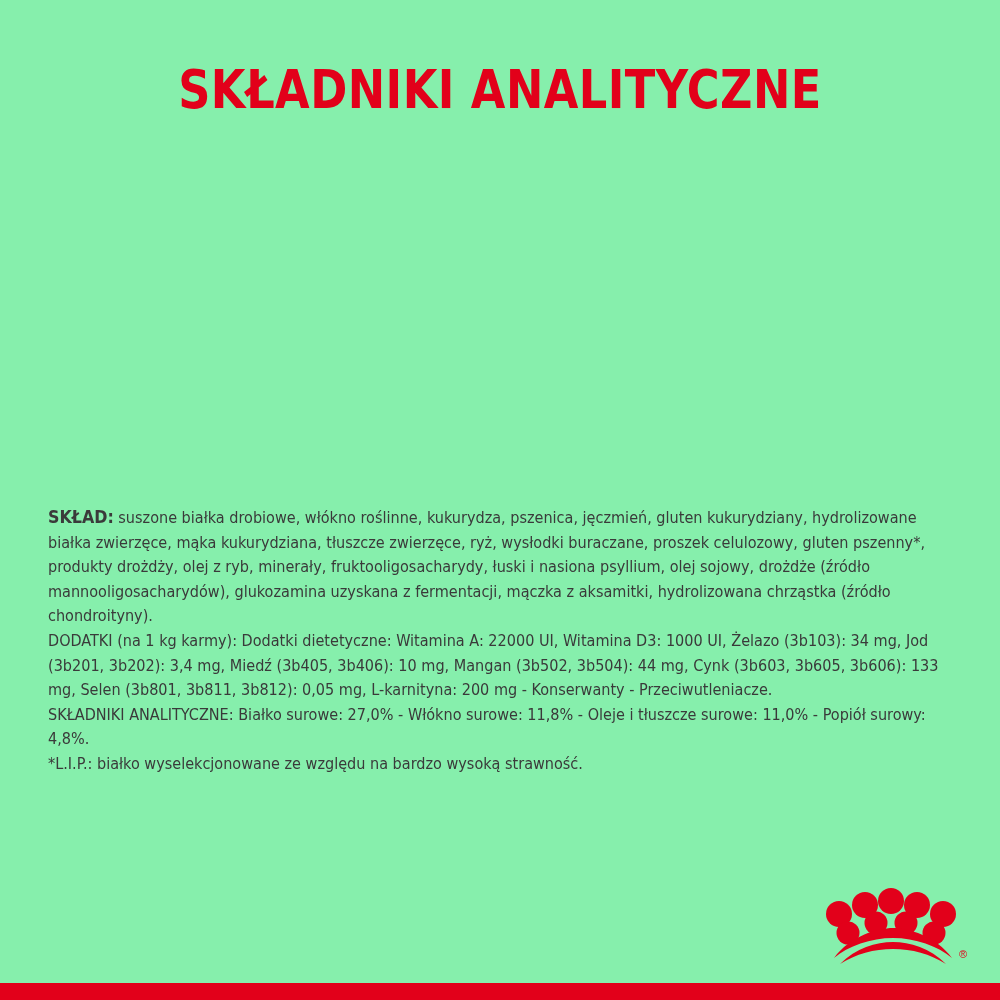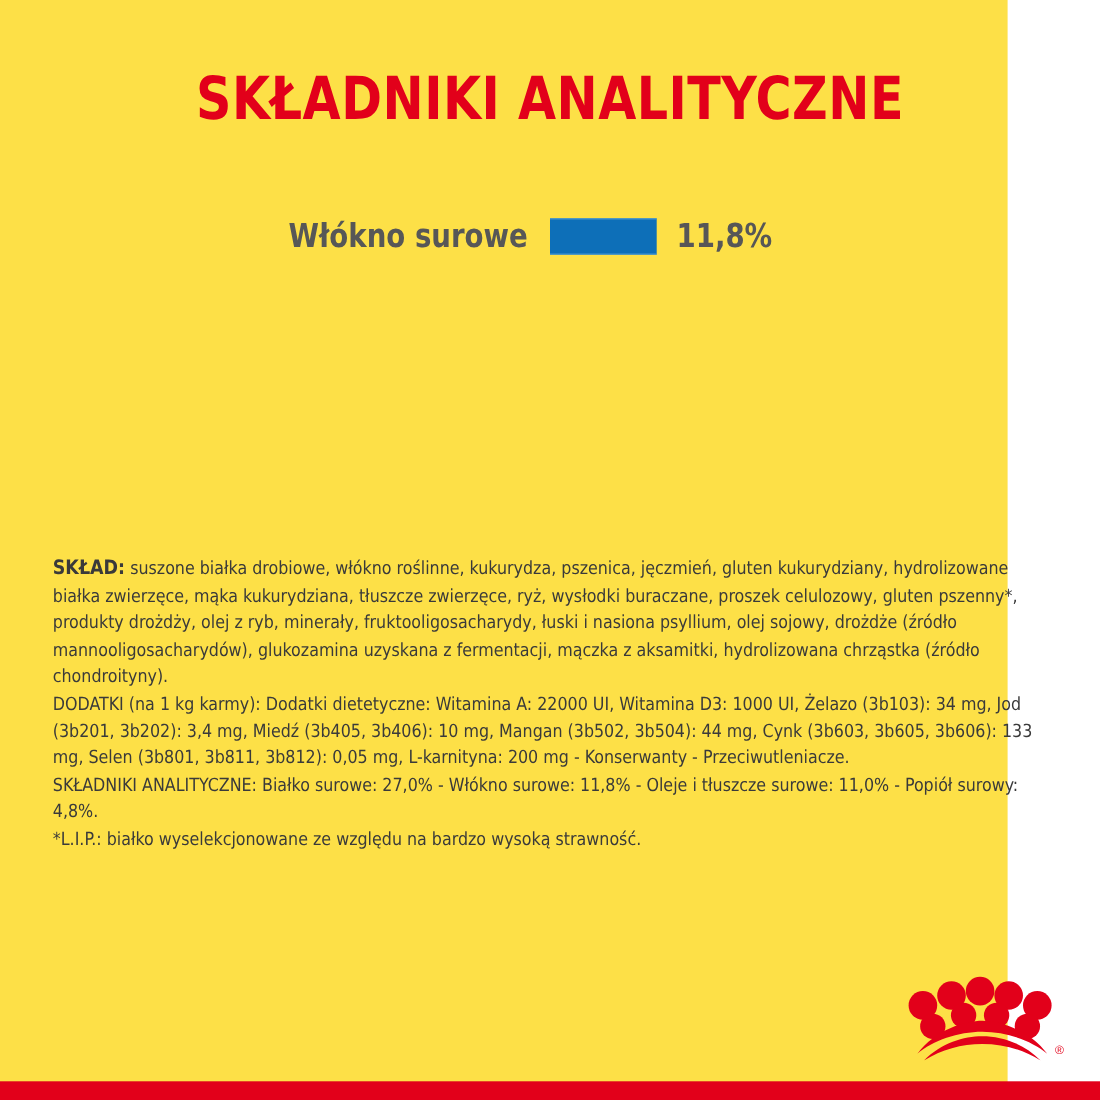--- a/index.html
+++ b/index.html
@@ -10,23 +10,23 @@
     width: 1000px;
     height: 1000px;
     background: #ffffff;
     font-family: "Liberation Sans", sans-serif;
     overflow: hidden;
     position: relative;
   }
 
   #page {
     position: relative;
-    width: 916px;
+    width: 1000px;
     height: 1000px;
-    background: #fde047;
+    background: #86efac;
   }
 
   
   .title {
     position: absolute;
     top: 58px;
     left: 0;
     width: 1000px;
     text-align: center;
     color: #e2001a;
@@ -135,27 +135,20 @@
 </head>
 <body>
 
 <div id="page">
 
   <div class="title" style="color: rgb(226, 0, 26);">SKŁADNIKI ANALITYCZNE</div>
 
   <div class="chart">
 
 
-    <div class="chart-row">
-      <div class="row-label" style="color: rgb(87, 87, 87);">Włókno surowe</div>
-      <div class="bar-track" style="width: 97px;">
-        <div class="bar-fill" style="width: 97px; background: rgb(13, 111, 184);"></div>
-      </div>
-      <div class="row-value" style="left: 615px; color: rgb(87, 87, 87);">11,8%</div>
-    </div>
 
 
 
   </div>
 
   <div class="ingredients">
     <p><span class="ing-head">SKŁAD:</span> <span>suszone białka drobiowe, włókno roślinne, kukurydza, pszenica, jęczmień, gluten kukurydziany, hydrolizowane białka zwierzęce, mąka kukurydziana, tłuszcze zwierzęce, ryż, wysłodki buraczane, proszek celulozowy, gluten pszenny*, produkty drożdży, olej z ryb, minerały, fruktooligosacharydy, łuski i nasiona psyllium, olej sojowy, drożdże (źródło mannooligosacharydów), glukozamina uzyskana z fermentacji, mączka z aksamitki, hydrolizowana chrząstka (źródło chondroityny).</span></p>
     <p>DODATKI (na 1 kg karmy): Dodatki dietetyczne: Witamina A: 22000 UI, Witamina D3: 1000 UI, Żelazo (3b103): 34 mg, Jod (3b201, 3b202): 3,4 mg, Miedź (3b405, 3b406): 10 mg, Mangan (3b502, 3b504): 44 mg, Cynk (3b603, 3b605, 3b606): 133 mg, Selen (3b801, 3b811, 3b812): 0,05 mg, L-karnityna: 200 mg - Konserwanty - Przeciwutleniacze.</p>
     <p>SKŁADNIKI ANALITYCZNE: Białko surowe: 27,0% - Włókno surowe: 11,8% - Oleje i tłuszcze surowe: 11,0% - Popiół surowy: 4,8%.</p>
     <p>*L.I.P.: białko wyselekcjonowane ze względu na bardzo wysoką strawność.</p>

